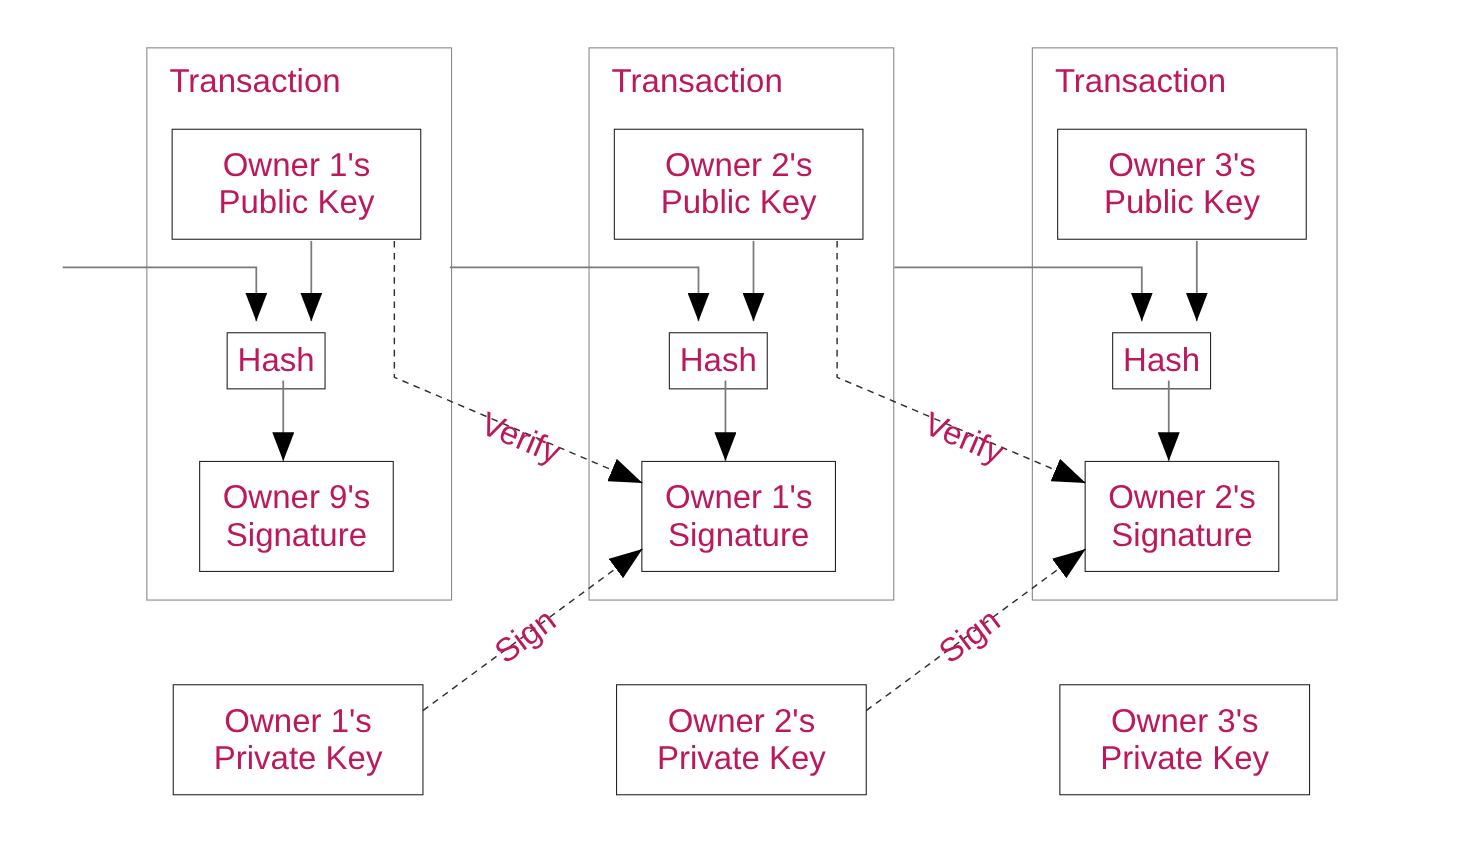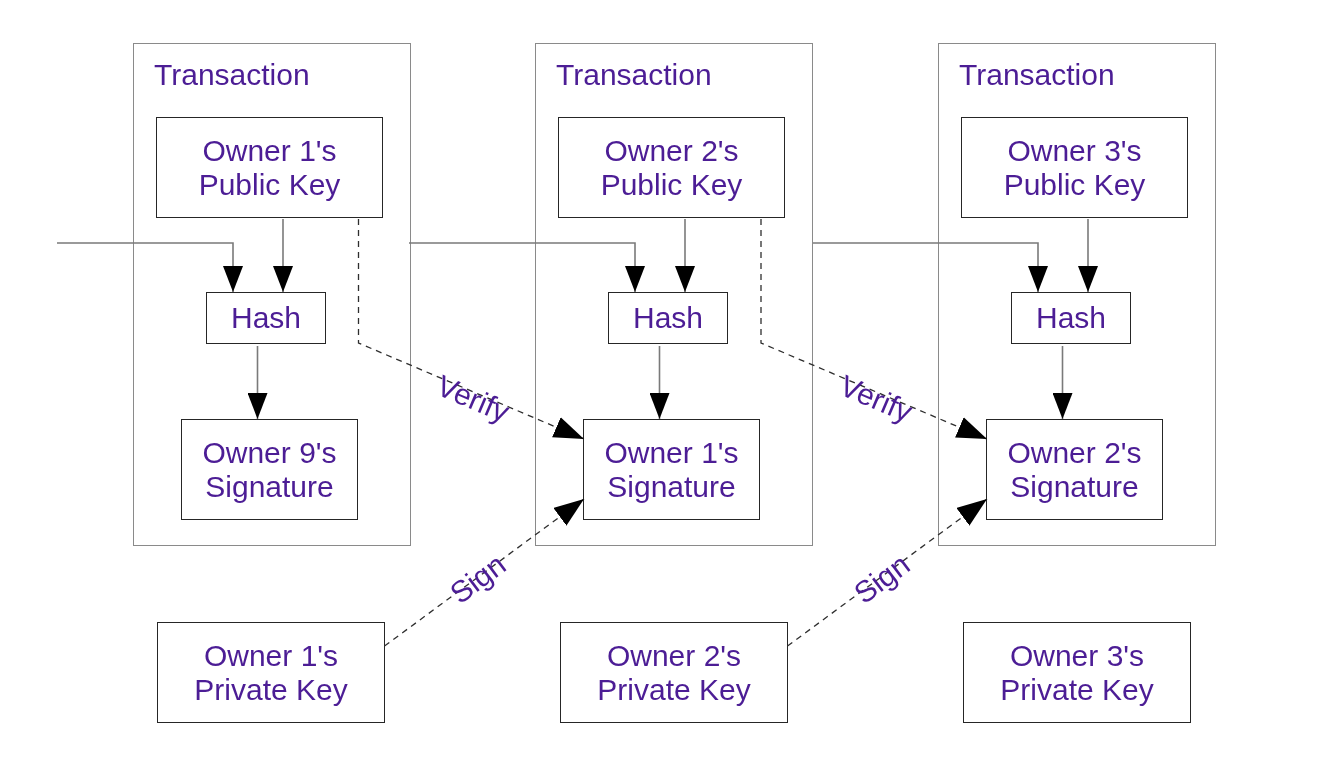--- a/index.html
+++ b/index.html
@@ -6,21 +6,21 @@
     margin: 0;
     padding: 0;
     background: #ffffff;
   }
   #canvas {
     position: relative;
     width: 1328px;
     height: 770px;
     background: #ffffff;
     font-family: "Liberation Sans", "DejaVu Sans", sans-serif;
-    color: #4c1d95;
+    color: #be185d;
     overflow: hidden;
   }
   
   .txn {
     position: absolute;
     top: 43px;
     width: 278px;
     height: 503px;
     border: 1.7px solid #8a8a8a;
     box-sizing: border-box;
@@ -41,21 +41,21 @@
     background: #ffffff;
     display: flex;
     align-items: center;
     justify-content: center;
     text-align: center;
     font-size: 30px;
     line-height: 34px;
     white-space: pre-line;
   }
   .pubkey-box   { left: 22px;  top: 73px;  width: 227px; height: 101px; }
-  .hash-box     { left: 72px;  top: 248px; width: 120px; height: 52px;  }
+  .hash-box     { left: 72px;  top: 258px; width: 90px; height: 52px;  }
   .sig-box      { left: 47px;  top: 375px; width: 177px; height: 101px; }
   .privkey-box {
     position: absolute;
     top: 622px;
     width: 228px;
     height: 101px;
     border: 1.4px solid #262626;
     box-sizing: border-box;
     background: #ffffff;
     display: flex;

